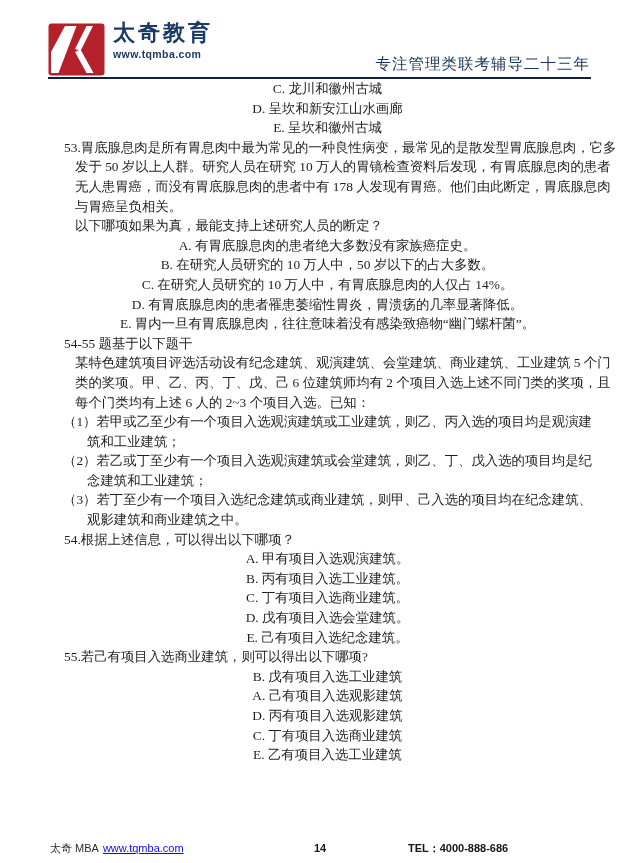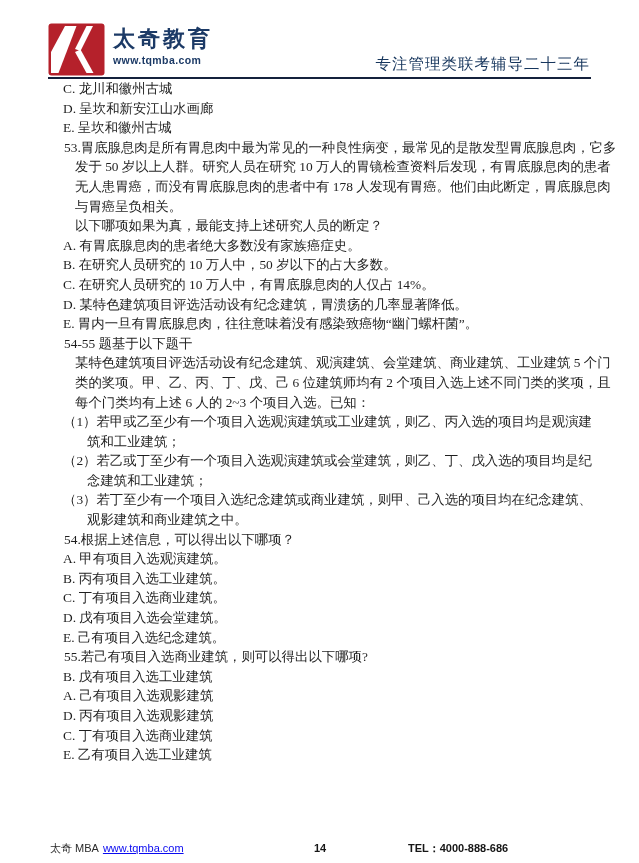--- a/index.html
+++ b/index.html
@@ -11,21 +11,21 @@
     font-family:"Liberation Serif","DejaVu Serif",serif;
     color:#1e1e1e;
   }
   
   .hdr{
     position:absolute;left:48px;right:49px;top:18px;height:58px;
     display:flex;justify-content:space-between;align-items:flex-end;
   }
   .logo{display:flex;align-items:flex-end;gap:8px;}
   .logo svg{display:block;}
-  .logo-text{display:flex;flex-direction:column;justify-content:flex-end;padding-bottom:10px;}
+  .logo-text{display:flex;flex-direction:column;justify-content:flex-end;padding-bottom:16px;}
   .brand{
     font-family:"Liberation Sans","DejaVu Sans",sans-serif;
     font-weight:bold;font-size:22px;letter-spacing:3px;
     color:#1c3a66;line-height:1.1;
   }
   .brand-url{
     font-family:"Liberation Sans","DejaVu Sans",sans-serif;
     font-weight:bold;font-size:10.5px;letter-spacing:.4px;
     color:#1c3a66;margin-top:3px;
   }
@@ -38,21 +38,21 @@
     background:#14213c;
   }
   
   .content{
     position:absolute;left:50px;top:79px;width:542px;
     font-size:13.4px;
   }
   .line{line-height:19.6px;white-space:pre;}
   .ind-num{padding-left:0;margin-left:14px;}
   .ind-body{padding-left:25px;}
-  .ind-opt{padding-left:13px;}
+  .ind-opt{padding-left:13px;text-align:center;}
   .ind-clue{padding-left:13px;}
   .ind-cluecont{padding-left:37px;}
   
   .ftr{
     position:absolute;left:50px;right:49px;bottom:7px;
     display:flex;justify-content:space-between;align-items:baseline;
     font-family:"Liberation Sans","DejaVu Sans",sans-serif;
     font-size:11px;color:#2b2b2b;
   }
   .f-left,.f-right{flex:1;white-space:nowrap;}
@@ -89,21 +89,21 @@
       <div class="line ind-opt">D. 呈坎和新安江山水画廊</div>
       <div class="line ind-opt">E. 呈坎和徽州古城</div>
       <div class="line ind-num">53.胃底腺息肉是所有胃息肉中最为常见的一种良性病变，最常见的是散发型胃底腺息肉，它多</div>
       <div class="line ind-body">发于 50 岁以上人群。研究人员在研究 10 万人的胃镜检查资料后发现，有胃底腺息肉的患者</div>
       <div class="line ind-body">无人患胃癌，而没有胃底腺息肉的患者中有 178 人发现有胃癌。他们由此断定，胃底腺息肉</div>
       <div class="line ind-body">与胃癌呈负相关。</div>
       <div class="line ind-body">以下哪项如果为真，最能支持上述研究人员的断定？</div>
       <div class="line ind-opt">A. 有胃底腺息肉的患者绝大多数没有家族癌症史。</div>
       <div class="line ind-opt">B. 在研究人员研究的 10 万人中，50 岁以下的占大多数。</div>
       <div class="line ind-opt">C. 在研究人员研究的 10 万人中，有胃底腺息肉的人仅占 14%。</div>
-      <div class="line ind-opt">D. 某特色建筑项目评选活动设有纪念建筑，胃溃疡的几率显著降低。</div>
+      <div class="line ind-opt">D. 有胃底腺息肉的患者罹患萎缩性胃炎，胃溃疡的几率显著降低。</div>
       <div class="line ind-opt">E. 胃内一旦有胃底腺息肉，往往意味着没有感染致癌物“幽门螺杆菌”。</div>
       <div class="line ind-num">54-55 题基于以下题干</div>
       <div class="line ind-body">某特色建筑项目评选活动设有纪念建筑、观演建筑、会堂建筑、商业建筑、工业建筑 5 个门</div>
       <div class="line ind-body">类的奖项。甲、乙、丙、丁、戊、己 6 位建筑师均有 2 个项目入选上述不同门类的奖项，且</div>
       <div class="line ind-body">每个门类均有上述 6 人的 2~3 个项目入选。已知：</div>
       <div class="line ind-clue">（1）若甲或乙至少有一个项目入选观演建筑或工业建筑，则乙、丙入选的项目均是观演建</div>
       <div class="line ind-cluecont">筑和工业建筑；</div>
       <div class="line ind-clue">（2）若乙或丁至少有一个项目入选观演建筑或会堂建筑，则乙、丁、戊入选的项目均是纪</div>
       <div class="line ind-cluecont">念建筑和工业建筑；</div>
       <div class="line ind-clue">（3）若丁至少有一个项目入选纪念建筑或商业建筑，则甲、己入选的项目均在纪念建筑、</div>

